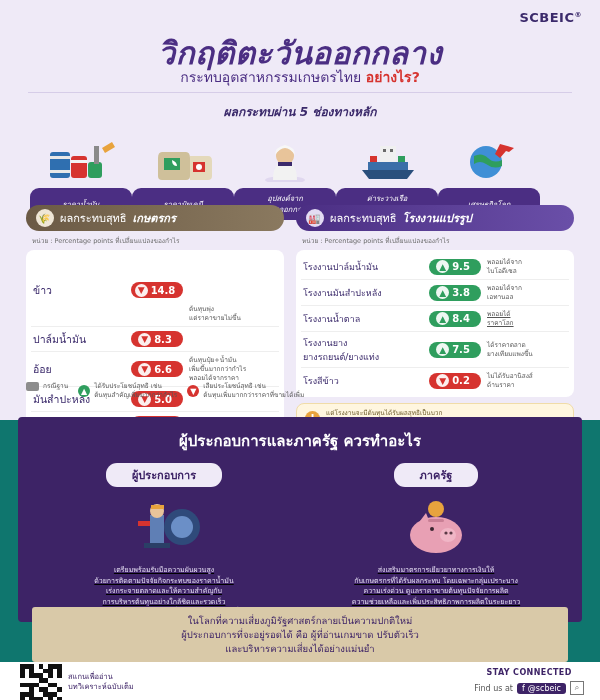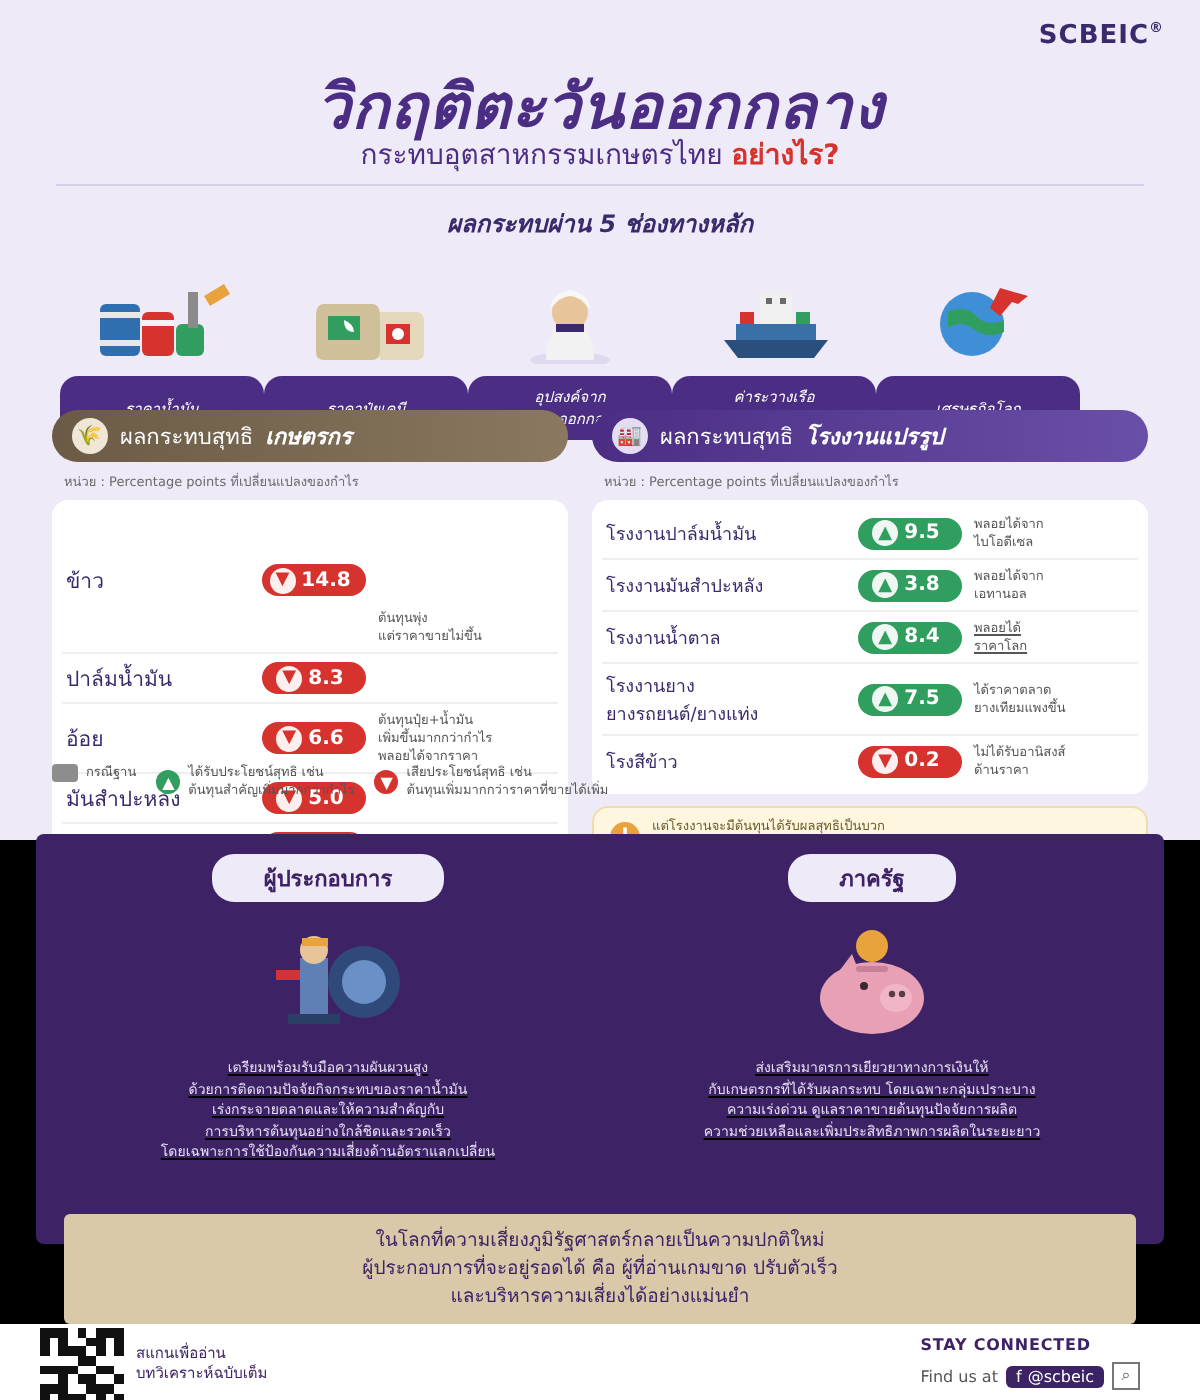--- a/index.html
+++ b/index.html
@@ -2,21 +2,21 @@
 <html><head>
 <meta charset="utf-8">
 <style>
   html,body{margin:0;padding:0;}
   body{
     width:600px;height:700px;
     font-family:"DejaVu Sans","Liberation Sans",sans-serif;
     background:#ffffff;
     overflow:hidden;
   }
-  .page{position:relative;width:600px;height:700px;background:#000000;}
+  .page{position:relative;width:600px;height:700px;background:#0f766e;}
 
   
   .header{
     background:#efeaf7;
     height:420px;
     position:relative;
   }
   .brand{
     position:absolute;top:10px;right:18px;
     font-weight:bold;font-size:13px;color:#3b2a6b;letter-spacing:.5px;
@@ -147,21 +147,21 @@
   .beige .l1{font-size:9.5px;color:#3d2366;padding-top:7px;line-height:14px;}
 
   
   .footer{position:absolute;top:662px;left:0;width:600px;height:38px;background:#fff;}
   .qr{position:absolute;left:20px;top:2px;width:42px;height:42px;}
   .qr-grid{width:42px;height:42px;display:grid;grid-template-columns:repeat(9,1fr);
            grid-template-rows:repeat(9,1fr);}
   .qr-grid i{background:#fff;}
   .qr-grid i.on{background:#111;}
   .f-left{position:absolute;left:68px;top:10px;font-size:7.5px;color:#3d2366;line-height:10px;}
-  .f-right{position:absolute;right:30px;top:6px;text-align:left;}
+  .f-right{position:absolute;right:16px;top:6px;text-align:center;}
   .f-right .sc{font-size:8px;color:#3d2366;font-weight:bold;letter-spacing:.4px;}
   .f-right .fu{font-size:8px;color:#555;margin-top:4px;display:flex;align-items:center;gap:4px;justify-content:flex-end;}
   .soc{
     background:#3d2366;color:#fff;border-radius:3px;padding:1px 5px;font-size:8px;
     display:inline-flex;align-items:center;gap:3px;
   }
   .sq{width:12px;height:12px;border:1px solid #777;display:inline-flex;align-items:center;justify-content:center;font-size:8px;color:#555;}
 </style>
 </head>
 <body>
@@ -402,20 +402,21 @@
       <div class="item">
         <span class="lg-c r">▼</span>
         <span style="white-space: pre-line;">เสียประโยชน์สุทธิ เช่น
 ต้นทุนเพิ่มมากกว่าราคาที่ขายได้เพิ่ม</span>
       </div>
     </div>
 
   </div>
 
   <div class="purple">
+    <div class="p-title">ผู้ประกอบการและภาครัฐ ควรทำอะไร</div>
     <div class="p-cols">
 
       <div class="p-col">
         <span class="p-pill">ผู้ประกอบการ</span>
         <div class="p-art">
           <svg width="120" height="60" viewBox="0 0 120 60">
             <circle cx="78" cy="30" r="18" fill="#2f4a7a"></circle>
             <circle cx="78" cy="30" r="11" fill="#6b8fc7"></circle>
             <rect x="46" y="18" width="14" height="32" fill="#5f7fb5"></rect>
             <circle cx="53" cy="14" r="7" fill="#e8c49a"></circle>

